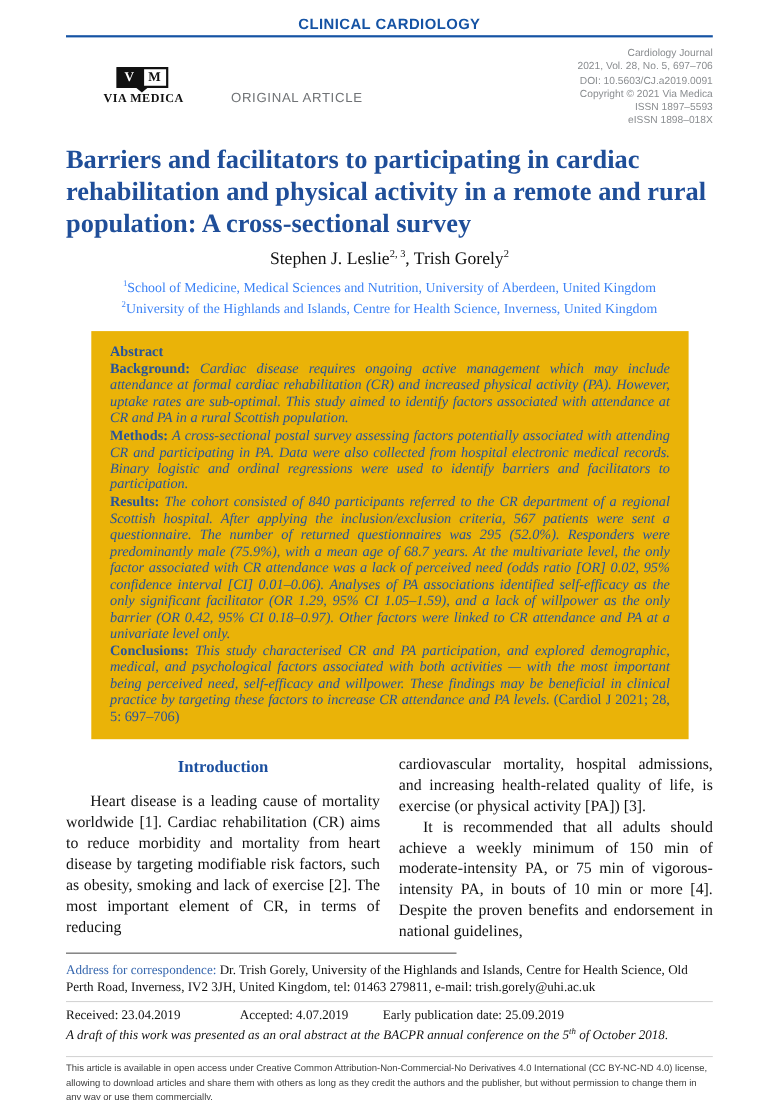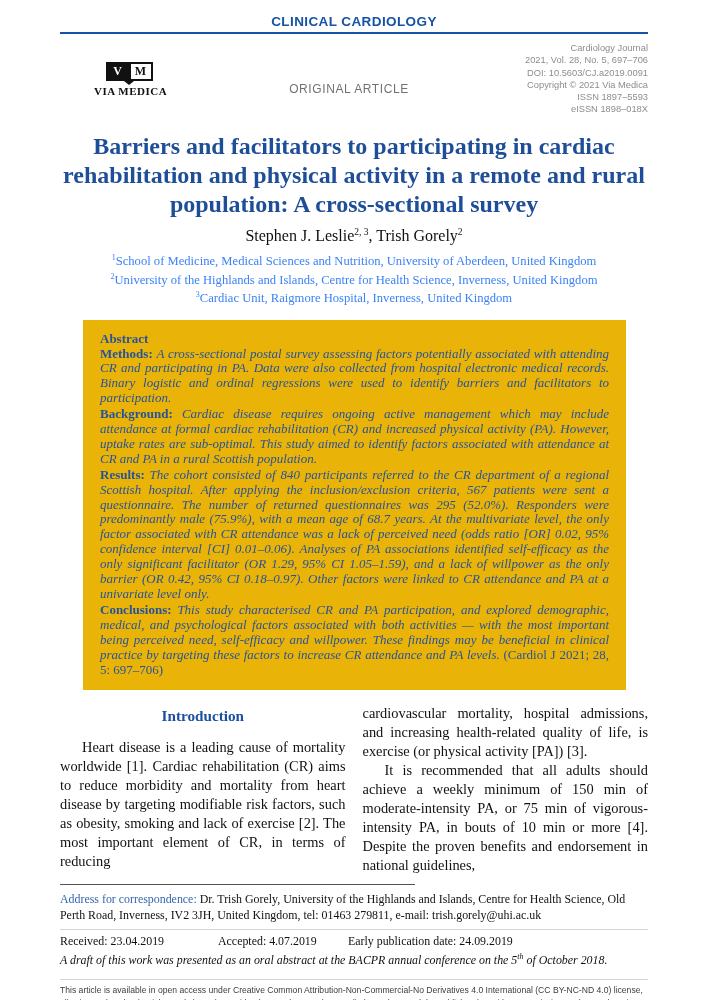--- a/index.html
+++ b/index.html
@@ -14,27 +14,27 @@
   .header-row{display:grid;grid-template-columns:150px 1fr 160px;margin-top:8px;align-items:center;}
   .logo{margin-left:34px;width:70px;text-align:center;}
   .book{position:relative;display:inline-flex;}
   .pg{width:20px;height:15px;display:flex;align-items:center;justify-content:center;
       font-weight:bold;font-size:12px;font-family:"Liberation Serif",serif;}
   .pg-left{background:#111;color:#fff;border:2px solid #111;}
   .pg-right{background:#fff;color:#111;border:2px solid #111;border-left:1px solid #111;}
   .book::after{content:"";position:absolute;left:50%;top:100%;transform:translateX(-50%);
       border-left:5px solid transparent;border-right:5px solid transparent;border-top:4px solid #111;}
   .logo-text{font-weight:bold;font-size:11px;letter-spacing:.5px;margin-top:4px;color:#111;white-space:nowrap;}
-  .article-type{text-align:center;color:#6f7275;font-family:"Liberation Sans",sans-serif;
+  .article-type{text-align:left;color:#6f7275;font-family:"Liberation Sans",sans-serif;
       font-size:12px;letter-spacing:.6px;margin-top:20px;}
   .journal-info{text-align:right;color:#8a8d90;font-family:"Liberation Sans",sans-serif;
       font-size:9.3px;line-height:1.32;}
 
   
-  h1.title{margin:16px 0 0;color:#1f4e99;font-size:24px;line-height:1.21;text-align:center;font-weight:bold;}
+  h1.title{margin:16px 0 0;color:#1f4e99;font-size:24px;line-height:1.21;font-weight:bold;}
   .authors{margin-top:6px;text-align:center;font-size:16px;line-height:1.35;color:#111;}
   .authors sup{font-size:9.5px;}
   .affiliations{margin-top:6px;text-align:center;font-size:12.6px;line-height:1.45;color:#3b82f6;}
   .affiliations sup{font-size:8px;}
 
   
   .abstract{background:#eab308;margin:12px 22px 0 23px;padding:12px 17px;color:#27539b;
       font-size:13px;line-height:14.9px;text-align:justify;}
   .abstract .abs-heading{font-weight:bold;}
   .abstract p{margin:0 0 1px;}
@@ -93,48 +93,47 @@
 
   <h1 class="title">Barriers and facilitators to participating in cardiac rehabilitation and physical activity in a remote and rural population: A cross-sectional survey</h1>
 
   <div class="authors">
     <div><span><span>Stephen J. Leslie</span><sup>2, 3</sup></span><span><span>, Trish Gorely</span><sup>2</sup></span></div>
   </div>
 
   <div class="affiliations">
     <div><sup>1</sup><span>School of Medicine, Medical Sciences and Nutrition, University of Aberdeen, United Kingdom</span></div>
     <div><sup>2</sup><span>University of the Highlands and Islands, Centre for Health Science, Inverness, United Kingdom</span></div>
-    <div><sup>3</sup><span>Cardiac Unit, Raigmore Hospital, Inverness, United Kingdom</span></div>
   </div>
 
   <section class="abstract">
     <div class="abs-heading">Abstract</div>
+    <p><b>Background:</b> <i>Cardiac disease requires ongoing active management which may include attendance at formal cardiac rehabilitation (CR) and increased physical activity (PA). However, uptake rates are sub-optimal. This study aimed to identify factors associated with attendance at CR and PA in a rural Scottish population.</i></p>
     <p><b>Methods:</b> <i>A cross-sectional postal survey assessing factors potentially associated with attending CR and participating in PA. Data were also collected from hospital electronic medical records. Binary logistic and ordinal regressions were used to identify barriers and facilitators to participation.</i></p>
-    <p><b>Background:</b> <i>Cardiac disease requires ongoing active management which may include attendance at formal cardiac rehabilitation (CR) and increased physical activity (PA). However, uptake rates are sub-optimal. This study aimed to identify factors associated with attendance at CR and PA in a rural Scottish population.</i></p>
     <p><b>Results:</b> <i>The cohort consisted of 840 participants referred to the CR department of a regional Scottish hospital. After applying the inclusion/exclusion criteria, 567 patients were sent a questionnaire. The number of returned questionnaires was 295 (52.0%). Responders were predominantly male (75.9%), with a mean age of 68.7 years. At the multivariate level, the only factor associated with CR attendance was a lack of perceived need (odds ratio [OR] 0.02, 95% confidence interval [CI] 0.01–0.06). Analyses of PA associations identified self-efficacy as the only significant facilitator (OR 1.29, 95% CI 1.05–1.59), and a lack of willpower as the only barrier (OR 0.42, 95% CI 0.18–0.97). Other factors were linked to CR attendance and PA at a univariate level only.</i></p>
     <p><b>Conclusions:</b> <i>This study characterised CR and PA participation, and explored demographic, medical, and psychological factors associated with both activities — with the most important being perceived need, self-efficacy and willpower. These findings may be beneficial in clinical practice by targeting these factors to increase CR attendance and PA levels.</i> <span class="roman">(Cardiol J 2021; 28, 5: 697–706)</span></p>
   </section>
 
   <section class="columns">
     <div class="col">
       <h2>Introduction</h2>
       <p class="indent">Heart disease is a leading cause of mortality worldwide [1]. Cardiac rehabilitation (CR) aims to reduce morbidity and mortality from heart disease by targeting modifiable risk factors, such as obesity, smoking and lack of exercise [2]. The most important element of CR, in terms of reducing</p>
     </div>
     <div class="col">
       <p>cardiovascular mortality, hospital admissions, and increasing health-related quality of life, is exercise (or physical activity [PA]) [3].</p>
       <p class="indent">It is recommended that all adults should achieve a weekly minimum of 150 min of moderate-intensity PA, or 75 min of vigorous-intensity PA, in bouts of 10 min or more [4]. Despite the proven benefits and endorsement in national guidelines,</p>
     </div>
   </section>
 
   <footer>
     <div class="footnote-rule"></div>
     <p class="correspondence"><span class="blue">Address for correspondence:</span> <span>Dr. Trish Gorely, University of the Highlands and Islands, Centre for Health Science, Old Perth Road, Inverness, IV2 3JH, United Kingdom, tel: 01463 279811, e-mail: trish.gorely@uhi.ac.uk</span></p>
     <div class="hairline"></div>
     <div class="dates-row">
-      <span class="d1">Received: 23.04.2019</span><span class="d2">Accepted: 4.07.2019</span><span class="d3">Early publication date: 24.09.2019</span>
+      <span class="d1">Received: 23.04.2019</span><span class="d2">Accepted: 4.07.2019</span><span class="d3">Early publication date: 25.09.2019</span>
     </div>
     <p class="draft"><span>A draft of this work was presented as an oral abstract at the BACPR annual conference on the 5</span><sup>th</sup><span> of October 2018.</span></p>
     <div class="hairline"></div>
     <p class="license">This article is available in open access under Creative Common Attribution-Non-Commercial-No Derivatives 4.0 International (CC BY-NC-ND 4.0) license, allowing to download articles and share them with others as long as they credit the authors and the publisher, but without permission to change them in any way or use them commercially.</p>
 
   </footer>
 
 </div>
 
 </body></html>

